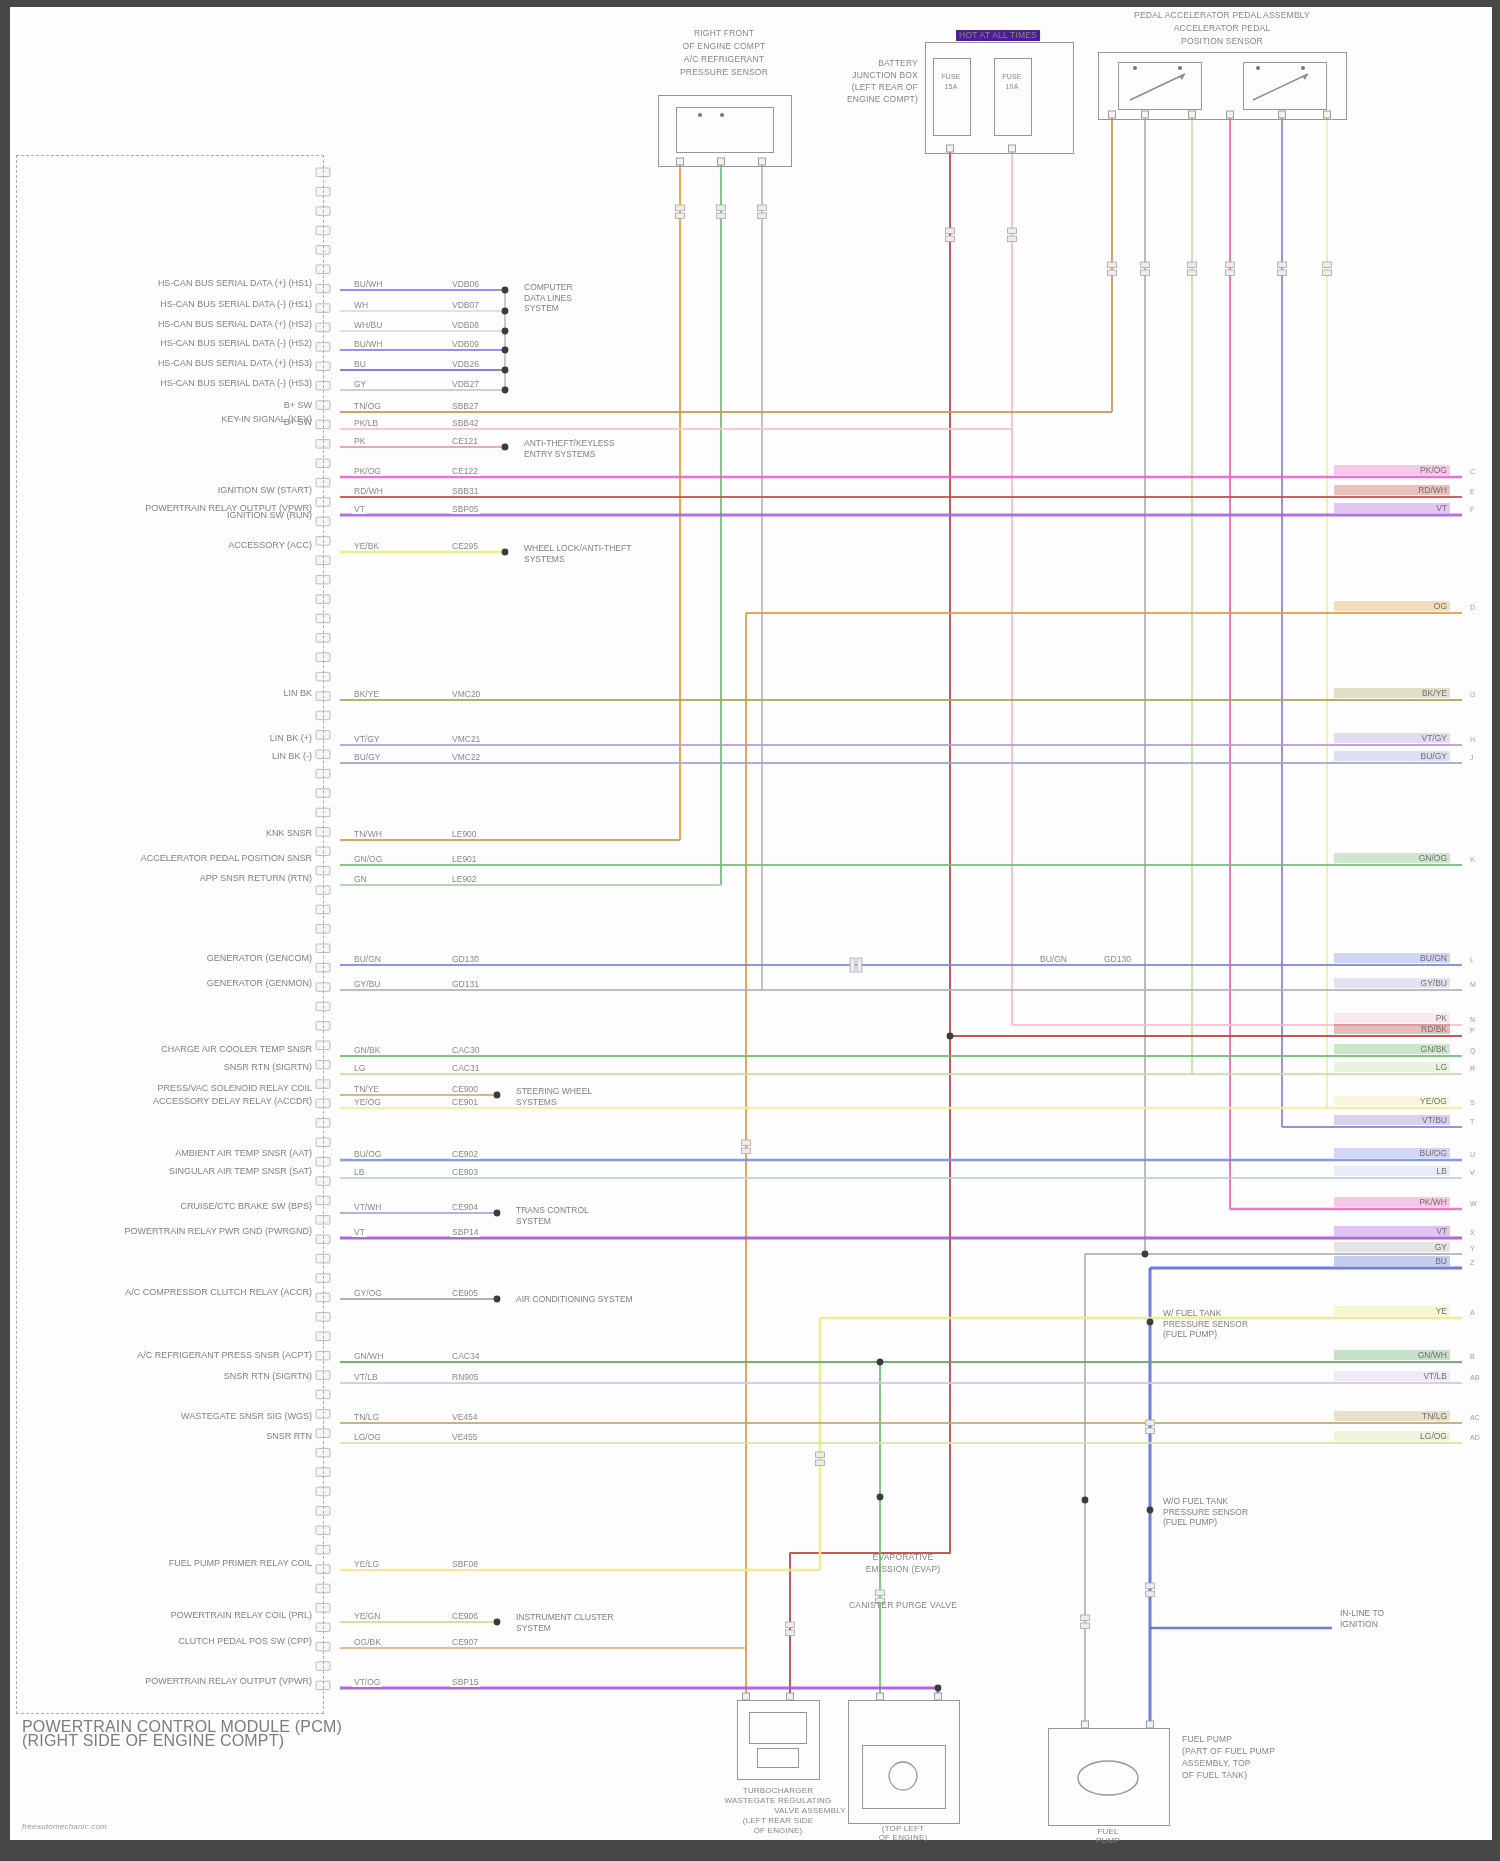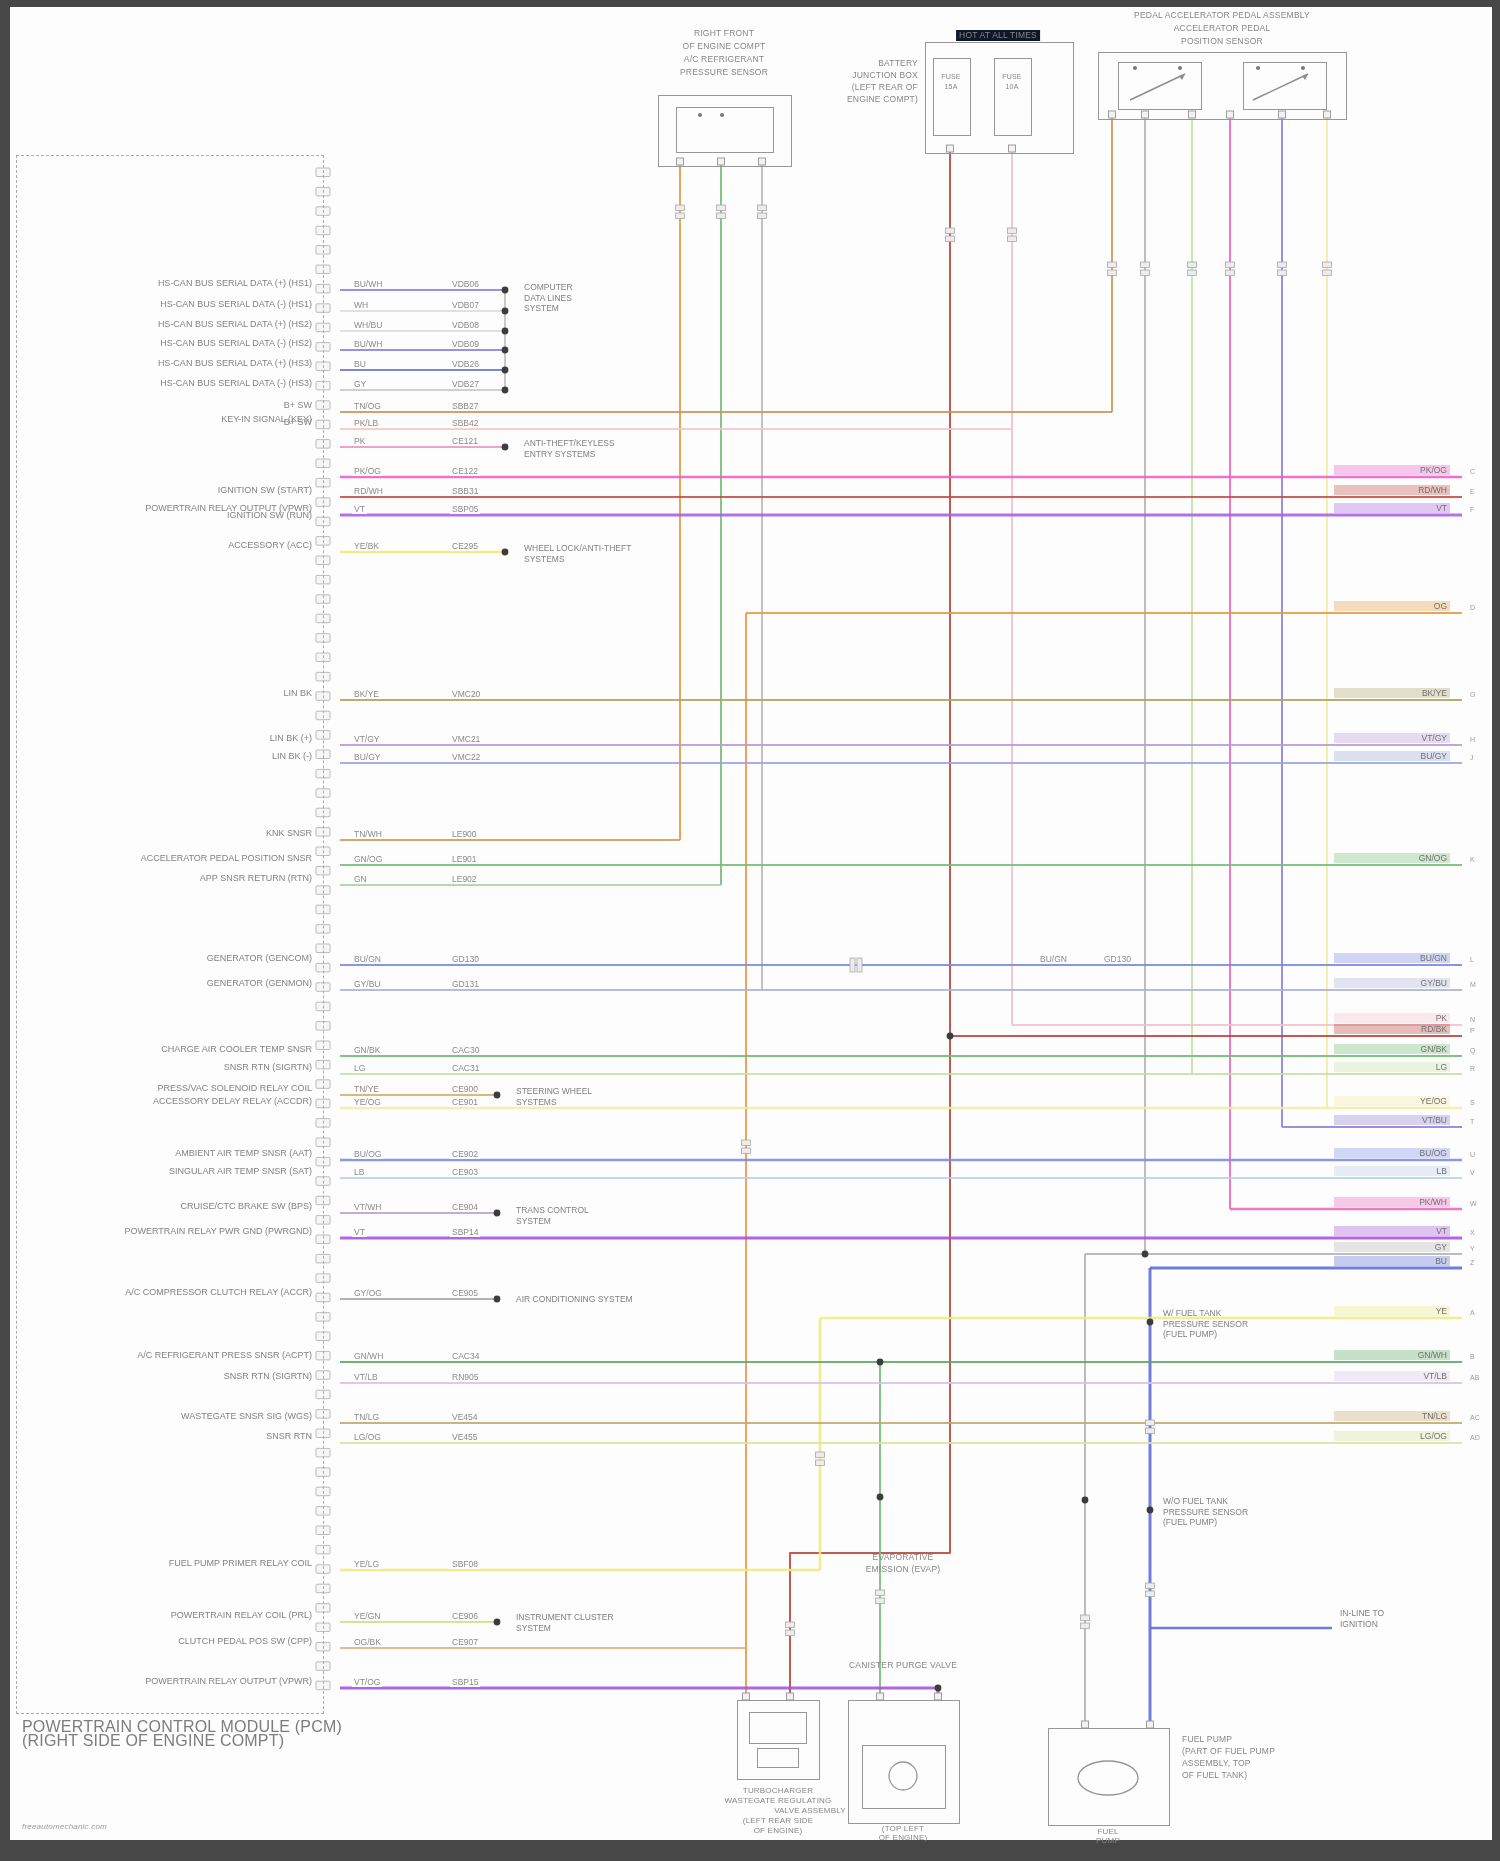--- a/index.html
+++ b/index.html
@@ -275,21 +275,21 @@
   <div class="t wm" style="left:22px;top:1822px;">freeautomechanic.com</div>
 
   <div class="box" style="left:658px;top:95px;width:132px;height:70px;"></div>
   <div class="box" style="left:676px;top:107px;width:96px;height:44px;"></div>
   <div class="t tc" style="left:724px;top:28px;">RIGHT FRONT</div>
   <div class="t tc" style="left:724px;top:41px;">OF ENGINE COMPT</div>
   <div class="t tc" style="left:724px;top:54px;">A/C REFRIGERANT</div>
   <div class="t tc" style="left:724px;top:67px;">PRESSURE SENSOR</div>
 
   <div class="box" style="left:925px;top:42px;width:147px;height:110px;"></div>
-  <div class="t tc" style="left:998px;top:30px;background:#0f172a;padding:0 3px;">HOT AT ALL TIMES</div>
+  <div class="t tc" style="left:998px;top:30px;background:#4c1d95;padding:0 3px;">HOT AT ALL TIMES</div>
   <div class="t tr" style="left:806px;top:58px;width:112px;">BATTERY</div>
   <div class="t tr" style="left:806px;top:70px;width:112px;">JUNCTION BOX</div>
   <div class="t tr" style="left:806px;top:82px;width:112px;">(LEFT REAR OF</div>
   <div class="t tr" style="left:806px;top:94px;width:112px;">ENGINE COMPT)</div>
   <div class="box" style="left:933px;top:58px;width:36px;height:76px;"></div>
   <div class="t tc" style="left:951px;top:72px;font-size:7px;">FUSE</div>
   <div class="t tc" style="left:951px;top:82px;font-size:7px;">15A</div>
   <div class="box" style="left:994px;top:58px;width:36px;height:76px;"></div>
   <div class="t tc" style="left:1012px;top:72px;font-size:7px;">FUSE</div>
   <div class="t tc" style="left:1012px;top:82px;font-size:7px;">10A</div>
@@ -307,21 +307,21 @@
   <div class="t tc" style="left:778px;top:1786px;font-size:8px;">TURBOCHARGER</div>
   <div class="t tc" style="left:778px;top:1796px;font-size:8px;">WASTEGATE REGULATING</div>
   <div class="t tc" style="left:778px;top:1806px;font-size:8px;margin-left:32px;">VALVE ASSEMBLY</div>
   <div class="t tc" style="left:778px;top:1816px;font-size:8px;">(LEFT REAR SIDE</div>
   <div class="t tc" style="left:778px;top:1826px;font-size:8px;">OF ENGINE)</div>
 
   <div class="box" style="left:848px;top:1700px;width:110px;height:122px;"></div>
   <div class="box" style="left:862px;top:1745px;width:82px;height:62px;"></div>
   <div class="t tc" style="left:903px;top:1552px;">EVAPORATIVE</div>
   <div class="t tc" style="left:903px;top:1564px;">EMISSION (EVAP)</div>
-  <div class="t tc" style="left:903px;top:1660px;text-align:right;">CANISTER PURGE VALVE</div>
+  <div class="t tc" style="left:903px;top:1600px;text-align:right;">CANISTER PURGE VALVE</div>
   <div class="t tc" style="left:903px;top:1824px;font-size:8px;">(TOP LEFT</div>
   <div class="t tc" style="left:903px;top:1833px;font-size:8px;">OF ENGINE)</div>
 
   <div class="box" style="left:1048px;top:1728px;width:120px;height:96px;"></div>
   <div class="t tc" style="left:1108px;top:1827px;font-size:8px;">FUEL</div>
   <div class="t tc" style="left:1108px;top:1836px;font-size:8px;">PUMP</div>
   <div class="t" style="left:1182px;top:1734px;">FUEL PUMP</div>
   <div class="t" style="left:1182px;top:1746px;">(PART OF FUEL PUMP</div>
   <div class="t" style="left:1182px;top:1758px;">ASSEMBLY, TOP</div>
   <div class="t" style="left:1182px;top:1770px;">OF FUEL TANK)</div>

